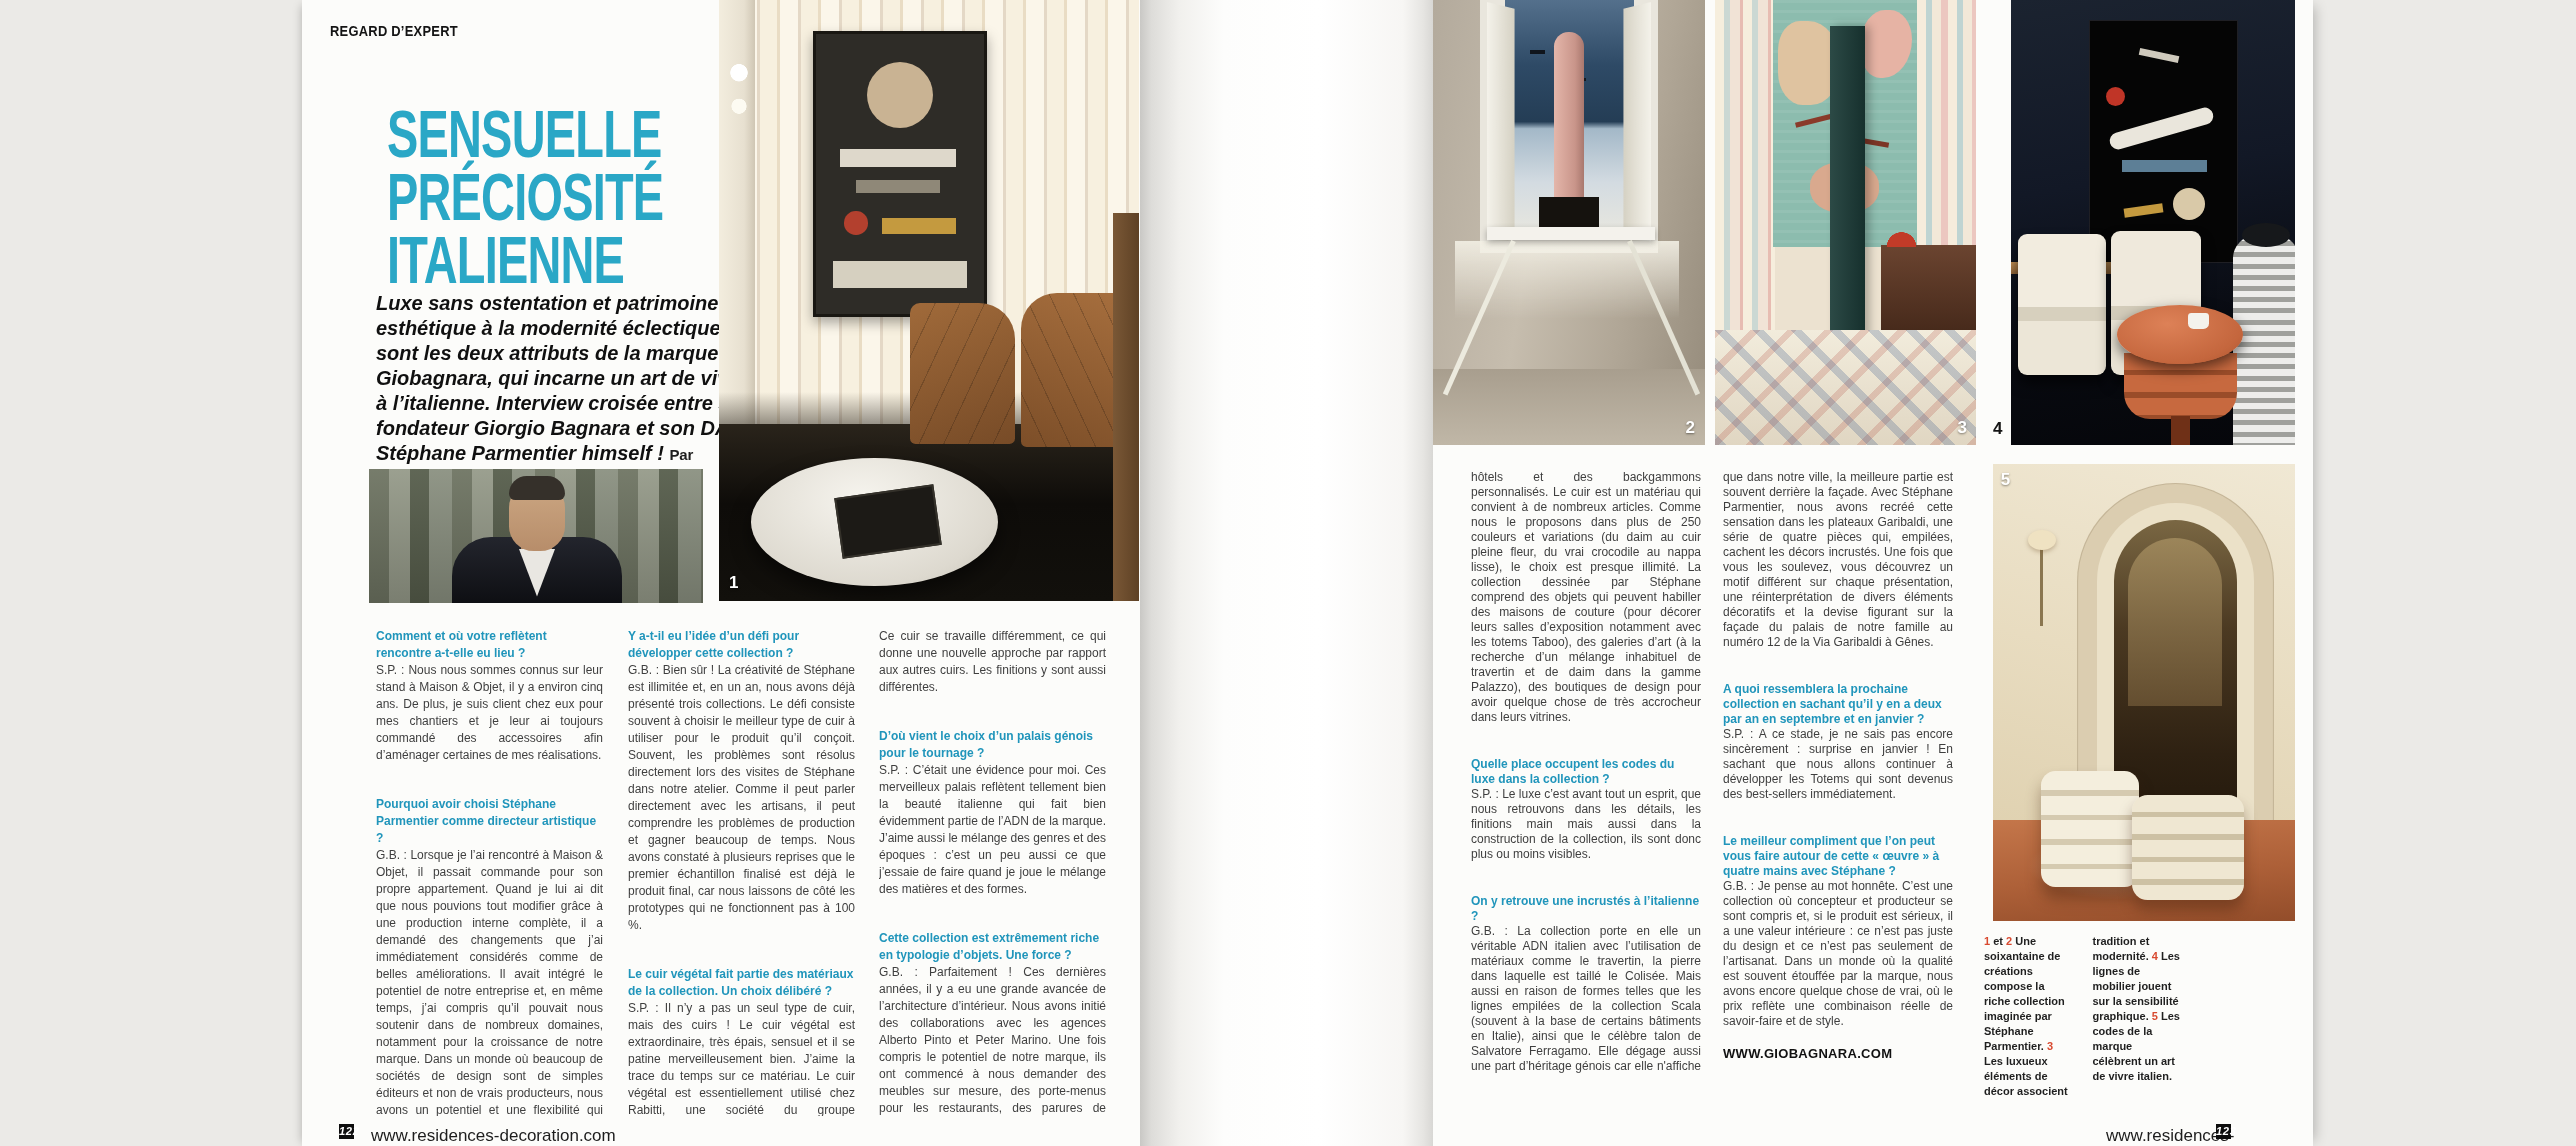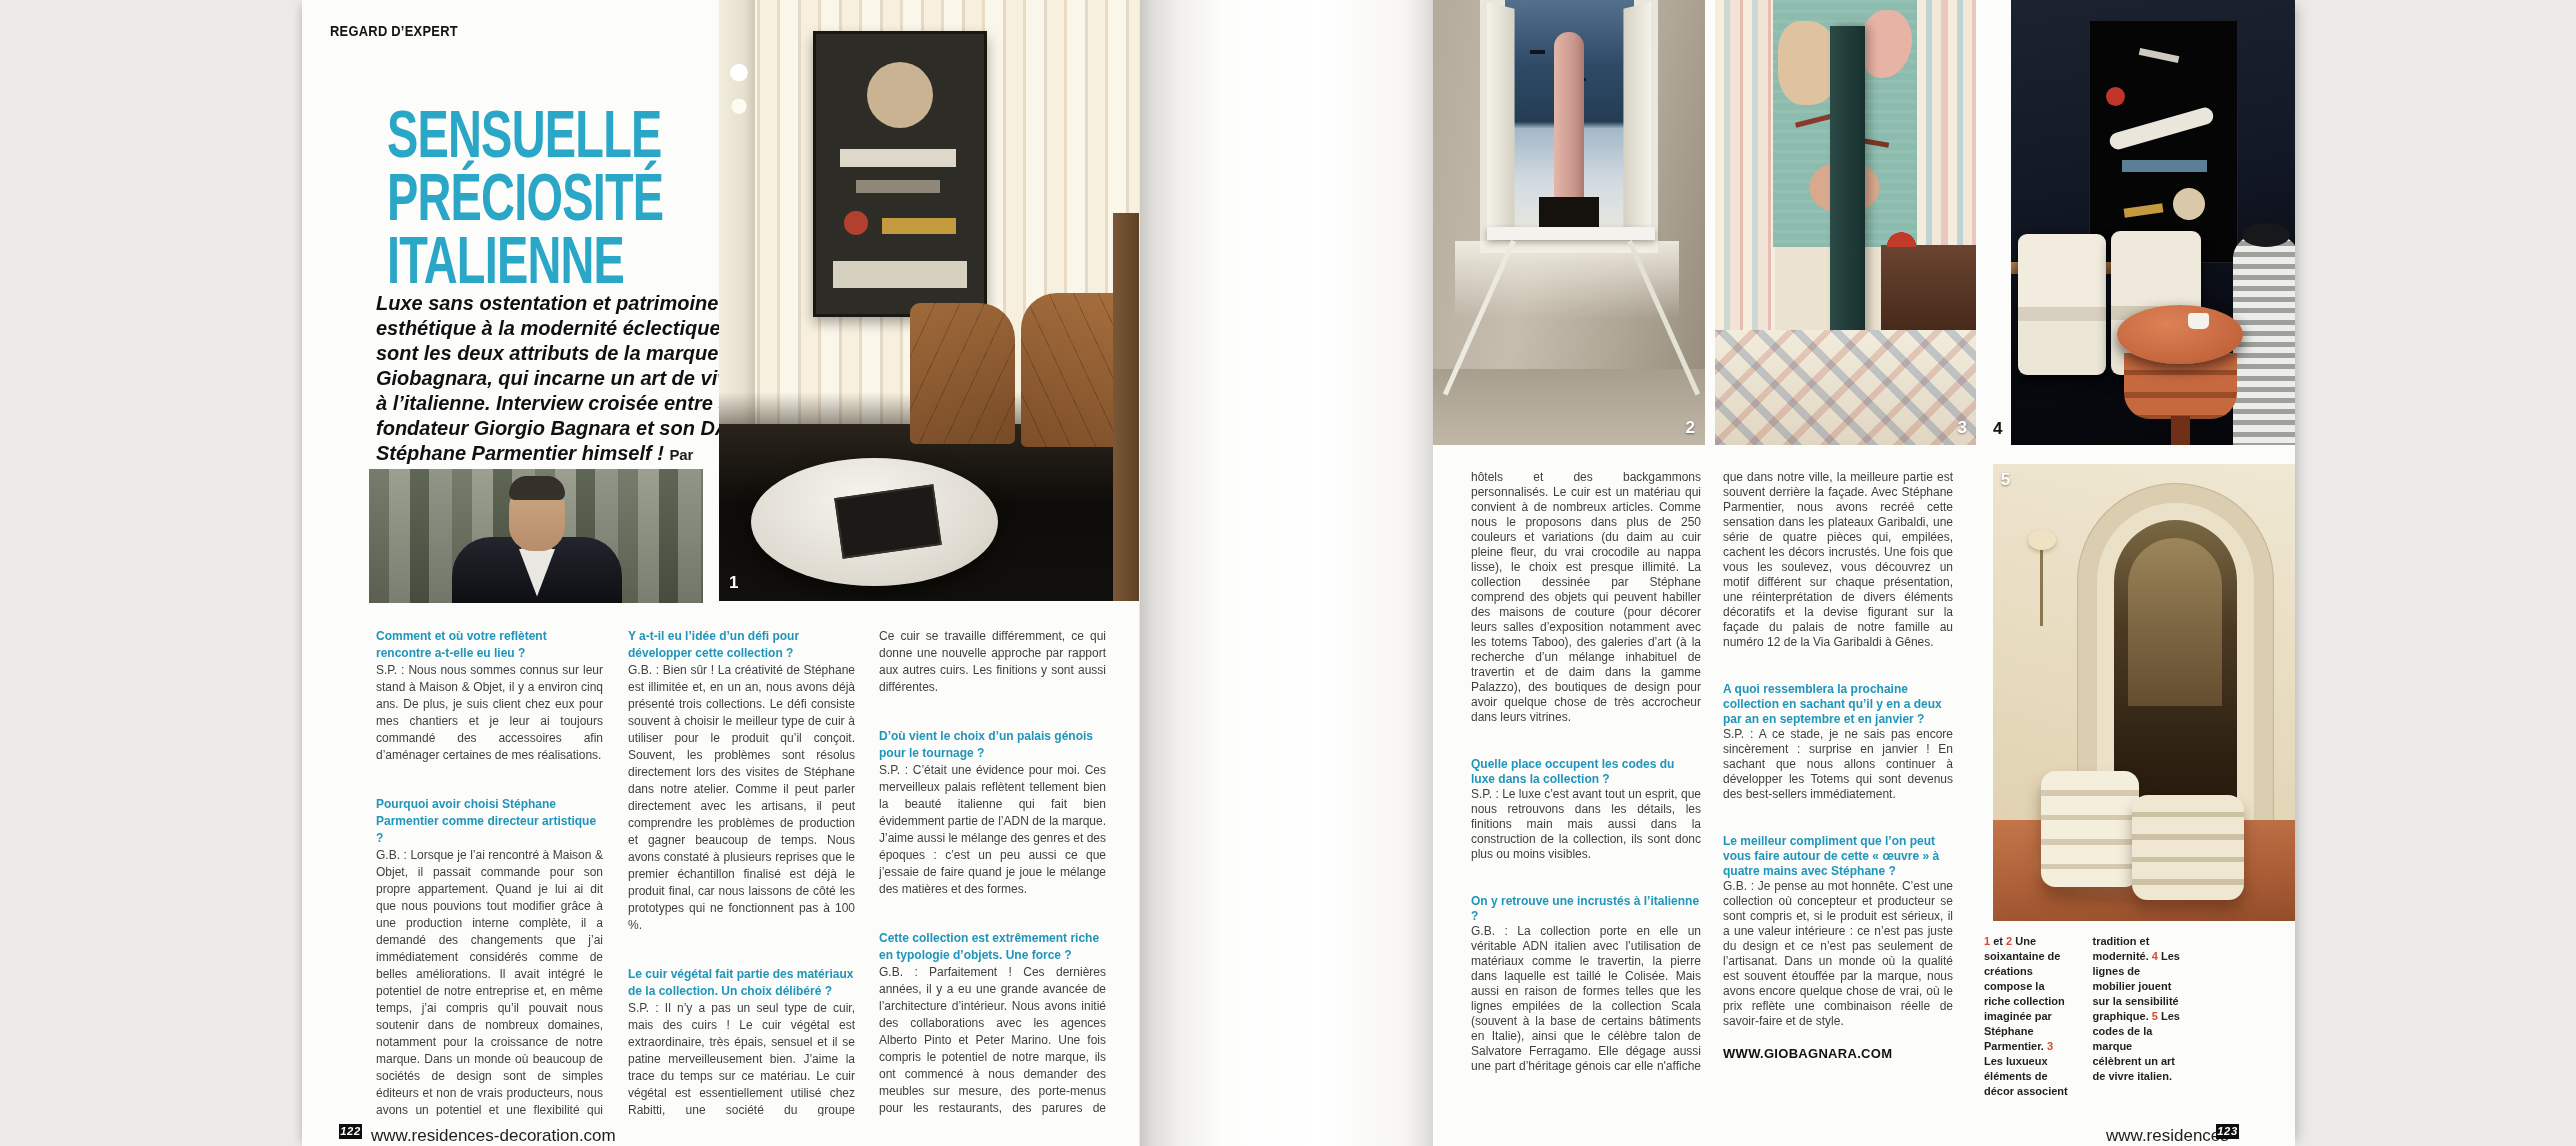--- a/index.html
+++ b/index.html
@@ -1,18 +1,18 @@
 <!DOCTYPE html>
 <html style="font-size:9px"><head>
 <meta charset="utf-8">
 <style>
   html,body{margin:0;padding:0;background:#e4e3e0;}
   .canvas{position:relative;width:2576px;height:1147px;background:#ebeae7;overflow:hidden;
           font-family:"Liberation Sans","DejaVu Sans",sans-serif;color:#3f3f3f;}
-  .page{position:absolute;top:0;height:1147px;background:#fcfcfa;}
+  .page{position:absolute;top:0;height:1147px;background:#fcfcfa;padding-left:18px;}
   .page.left{left:302px;width:837px;box-shadow:-4.5px 0 9px -4.5px rgba(0,0,0,.25);}
   .page.right{left:1433px;width:862px;box-shadow:7.8px 0 12.3px -5.6px rgba(0,0,0,.25);}
   .gutter{position:absolute;top:0;left:1140px;width:293px;height:1147px;
     background:linear-gradient(90deg,#c9c8c5 0,#dddcd9 11.2px,#f1f0ed 39px,#fdfdfc 84px,#ffffff 179px,#f7f6f4 263px,#e6e5e2 283px,#d8d7d4 293px);}
 
   
   .kicker{position:absolute;left:28px;top:22.4px;font-size:15px;font-weight:700;color:#141414;
           letter-spacing:0.3px;transform:scaleX(.86);transform-origin:0 0;}
   .title{position:absolute;left:73px;top:90px;margin:12px;color:#2aa7c6;}
   .title .tl{display:block;font-size:67px;line-height:63px;font-weight:700;letter-spacing:-1.1px;
@@ -26,21 +26,21 @@
   .page.left .col{top:628px;height:488px;width:227px;font-size:12px;line-height:17px;}
   .page.right .col{top:470px;width:230px;font-size:12px;line-height:15px;}
   .col-l1{left:74px;} .col-l2{left:326px;} .col-l3{left:577px;}
   .col-r1{left:38px;height:605px;} .col-r2{left:290px;height:565px;}
   .col p{margin:0;}
   .col p.q{color:#2095bb;font-weight:700;margin-top:32px;text-align:left;}
   .col p.q:first-child, .col p.a:first-child{margin-top:0;}
   .website{position:absolute;left:290px;top:1046px;font-size:13px;font-weight:700;color:#111;letter-spacing:0.3px;}
 
   
-  .pagenum-box{position:absolute;width:23px;height:14.6px;background:#0d0d0d;color:#fff;
+  .pagenum-box{position:absolute;width:15px;height:14.6px;background:#0d0d0d;color:#fff;
     font-size:11.2px;font-weight:700;font-style:italic;text-align:center;line-height:14.6px;letter-spacing:0.6px;}
   .footer-url{position:absolute;font-size:17px;color:#1d1d1d;}
   .fl-box{left:37px;top:1124px;} .fl-url{left:69px;top:1126px;}
   .fr-url{left:673px;top:1126px;} .fr-box{left:783px;top:1124px;}
 
   
   .pnum{position:absolute;color:#fff;font-size:17px;font-weight:700;text-shadow:0 0.6px 2.2px rgba(0,0,0,.45);}
   .pnum-dark{position:absolute;color:#141414;font-size:17px;font-weight:700;}
 
   

